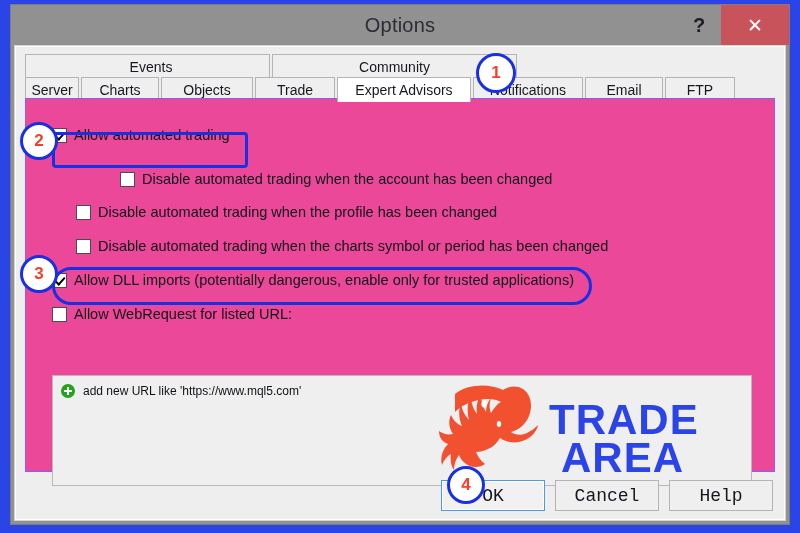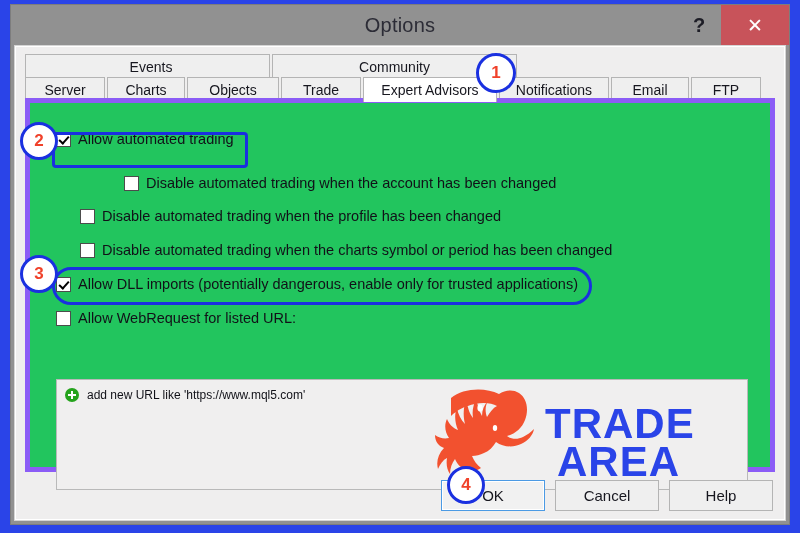--- a/index.html
+++ b/index.html
@@ -132,22 +132,22 @@
     height: 25px;
   }
 
   
   #panel {
     position: absolute;
     left: 10px;
     top: 52px;
     right: 10px;
     bottom: 48px;
-    background: #22c55e;
-    border: 5px solid #8b5cf6;
+    background: #ec4899;
+    border: 1px solid #8b5cf6;
     box-sizing: border-box;
   }
 
   
   .cbrow {
     position: absolute;
     display: flex;
     align-items: center;
     font-size: 14.5px;
     color: #111118;
@@ -236,27 +236,28 @@
     bottom: 8px;
     height: 32px;
     display: flex;
   }
   .btn {
     width: 104px;
     height: 31px;
     background: #efefef;
     border: 1px solid #b4b4b4;
     box-sizing: border-box;
-    font-size: 15px;
+    font-size: 18px;
     color: #17171f;
     display: flex;
     align-items: center;
     justify-content: center;
     margin-left: 10px;
     cursor: default;
+    font-family: Liberation Mono, monospace;
   }
   .btn.primary {
     border: 1px solid #4b9ae4;
     box-shadow: inset 0 0 0 1px #ffffff;
     background: #f1f1f1;
   }
 
   
   .anno-circle {
     position: absolute;
@@ -307,21 +308,21 @@
         <div class="tabrow row1">
           <div class="tab" style="width:245px;padding-left:7px;">
             <span>Events</span>
           </div>
           <div class="tab" style="width:245px;">
             <span>Community</span>
           </div>
         </div>
 
         <div class="tabrow row2">
-          <div class="tab" style="width:80px;justify-content:center;">
+          <div class="tab" style="width:54px;justify-content:center;">
             <span>Server</span>
           </div>
           <div class="tab" style="width:78px;">
             <span>Charts</span>
           </div>
           <div class="tab" style="width:92px;">
             <span>Objects</span>
           </div>
           <div class="tab" style="width:80px;">
             <span>Trade</span>

